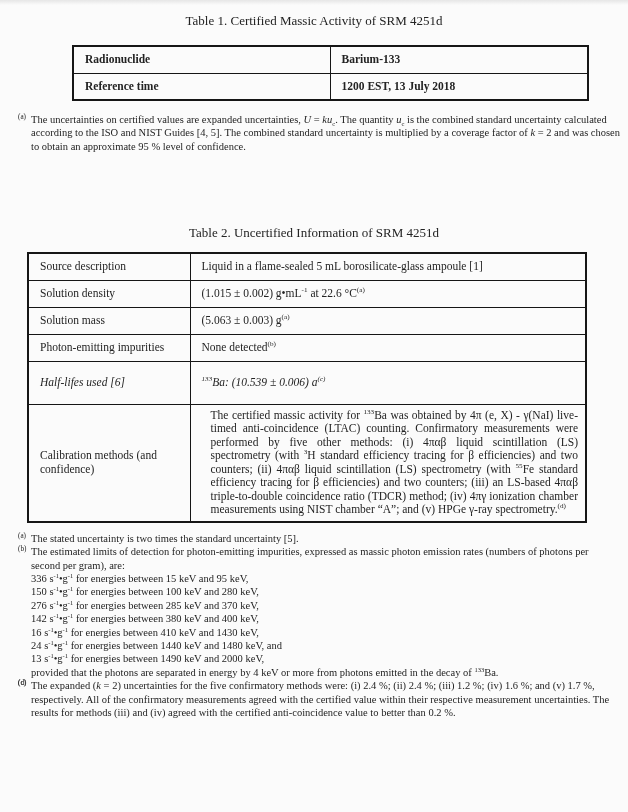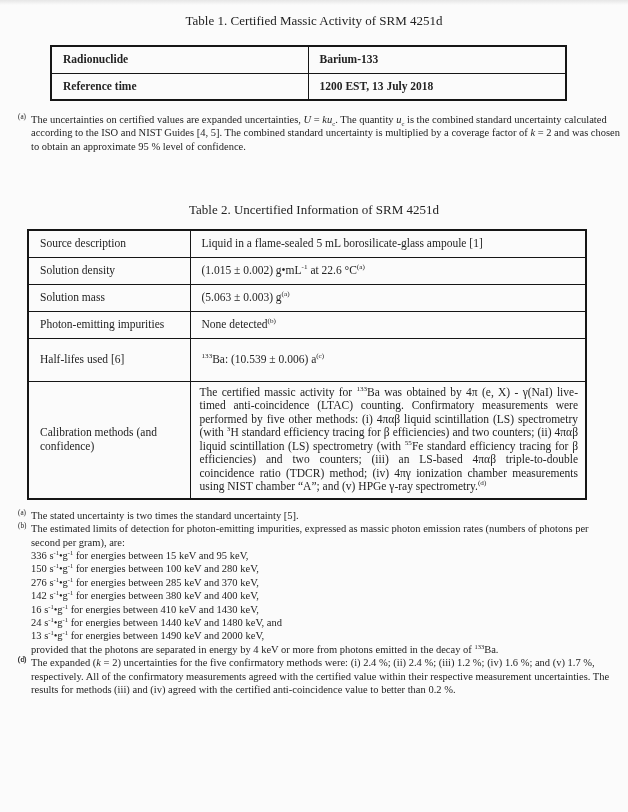--- a/index.html
+++ b/index.html
@@ -15,50 +15,50 @@
     display: block;
     width: 628px; height: 5px;
     background: linear-gradient(#e6e6e6, #fbfbfb);
   }
   .page { width: 628px; }
   .tbl-title {
     text-align: center;
     font-size: 13px;
     margin-top: 8px;
   }
-  .t2-title { margin-top: 49px; }
+  .t2-title { margin-top: 72px; }
   table.doc-table {
     border-collapse: collapse;
     table-layout: fixed;
     border: 2px solid #161616;
   }
   table.doc-table td {
     border: 1.4px solid #161616;
     vertical-align: middle;
     font-size: 11.5px;
     line-height: 13.5px;
     padding: 3px 8px 3px 11px;
   }
   table.t1 {
-    margin: 16px 0 0 50px;
+    margin: 16px 0 0 72px;
     width: 515px;
     border-radius: 25px;
   }
   table.t1 td { height: 27px; font-weight: bold; }
   table.t2 {
     margin: 11px 0 0 27px;
     width: 558px;
     border-radius: 28px;
   }
   table.t2 tr td { height: 27px; }
-  table.t2 tr.tall td { height: 43px; }
+  table.t2 tr.tall td { height: 43px; font-style: italic; }
   table.t2 tr.xtall td.val {
     vertical-align: top;
     text-align: justify;
-    padding: 4px 7px 4px 9px;
+    padding: 4px 7px 4px 20px;
     margin-top: 35px;
   }
   table.t2 tr.xtall td.lbl { vertical-align: middle; }
   sup { font-size: 0.62em; line-height: 0; }
   sub { font-size: 0.62em; line-height: 0; }
   .fn-block {
     margin: 12px 8px 0 18px;
     width: 602px;
     font-size: 10.5px;
     line-height: 13.4px;

